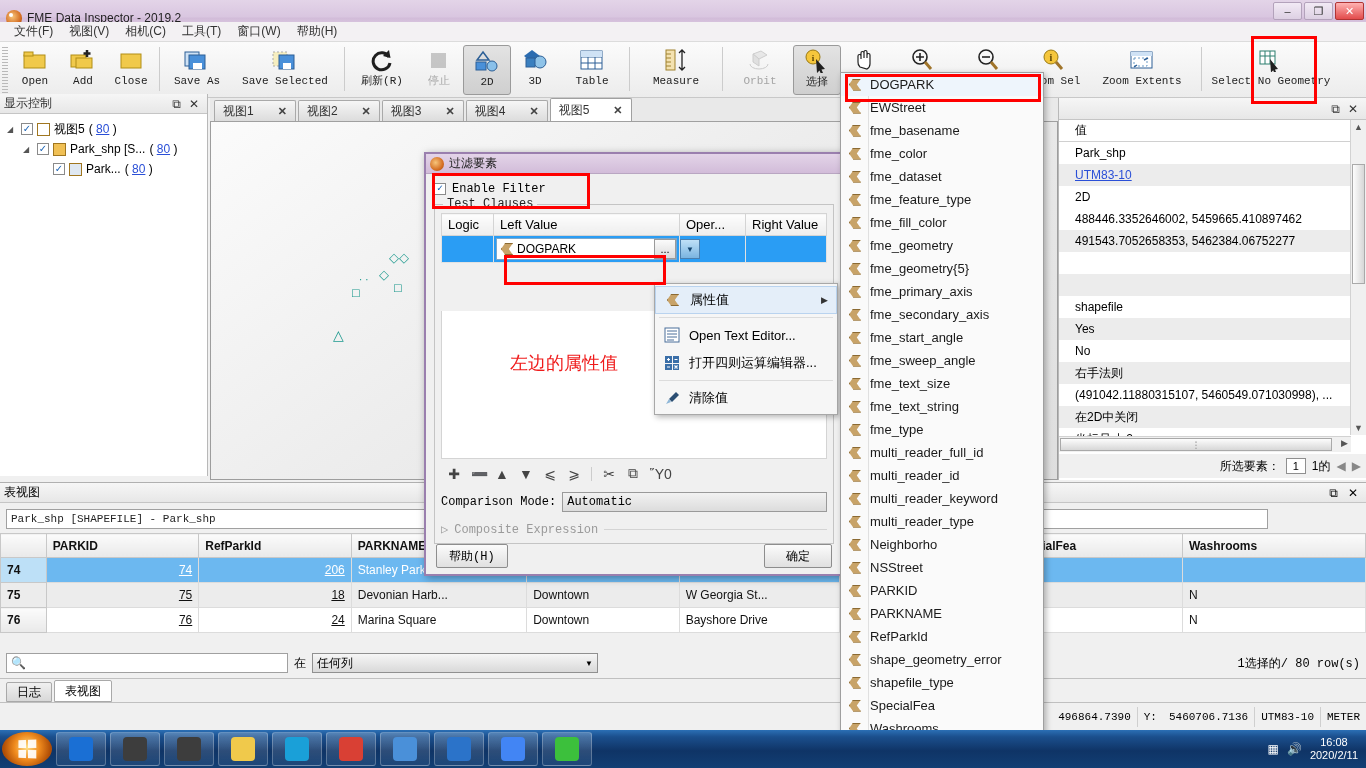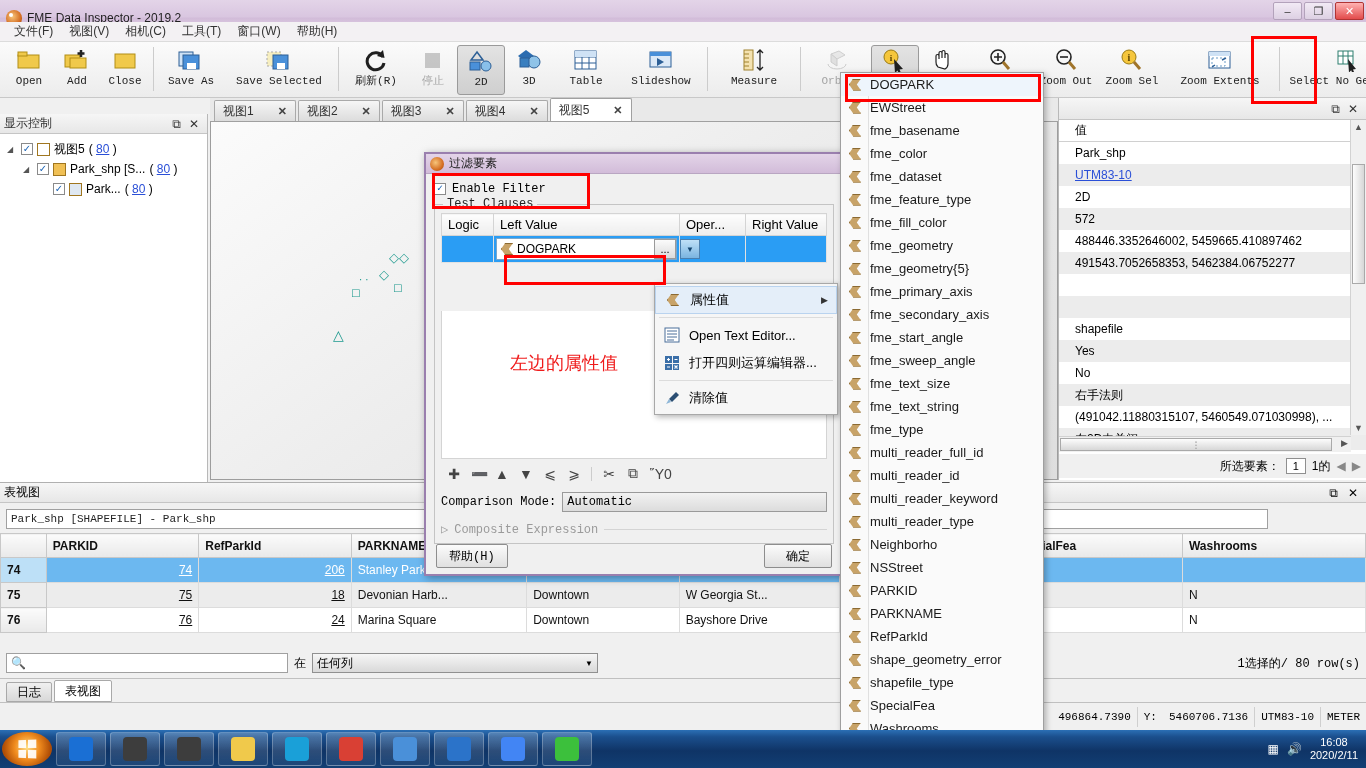--- a/index.html
+++ b/index.html
@@ -92,21 +92,21 @@
   .vtab.active { background:#ffffff; height:23px; border-color:#a0a0a0; }
   .vtab .x { font-size:11px; color:#444; font-weight:bold; }
 
   
   .panel-title {
     height:20px; background: linear-gradient(180deg,#f6f6f6,#e7e7e7);
     border-bottom:1px solid #c5c5c5;
     display:flex; align-items:center; padding:0 4px; font-size:12px; color:#333;
   }
   .panel-title .sp { margin-left:auto; display:flex; gap:8px; padding-right:4px; color:#333;}
-  #left-panel { position:absolute; left:0; top:114px; width:208px; height:382px;
+  #left-panel { position:absolute; left:0; top:94px; width:208px; height:382px;
     background:#fff; border-right:1px solid #b8b8b8; }
   .tree { padding:5px 3px; font-size:12px; }
   .tnode { display:flex; align-items:center; height:20px; gap:4px; white-space:nowrap; }
   .arrow { width:10px; color:#555; font-size:8px; }
   .cbx { width:12px;height:12px;border:1px solid #8a8a8a;background:#fff;display:inline-flex;
     align-items:center;justify-content:center;font-size:10px;color:#1b63b5;line-height:1;}
   .num { color:#2a4fd7; text-decoration:underline; }
 
   
   #canvas-area { position:absolute; left:210px; top:122px; width:848px; height:358px;
@@ -387,28 +387,20 @@
           <div class="lbl">3D</div>
         </div>
         <div class="tbtn wide">
           <div class="ico"><svg width="26" height="24">
               <rect x="2" y="3" width="21" height="18" fill="#fff" stroke="#2c5f96"></rect>
               <path d="M2 9h21 M2 15h21 M9 3v18 M16 3v18" stroke="#2c5f96"></path>
               <rect x="2" y="3" width="21" height="6" fill="#cfe2f5"></rect>
             </svg></div>
           <div class="lbl">Table</div>
         </div>
-        <div class="tbtn wider">
-          <div class="ico"><svg width="26" height="24">
-              <rect x="2" y="4" width="21" height="15" fill="#dce9f7" stroke="#2c5f96"></rect>
-              <rect x="2" y="4" width="21" height="4" fill="#4a90d9"></rect>
-              <path d="M9 10 l7 4 l-7 4 z" fill="#2c5f96"></path>
-            </svg></div>
-          <div class="lbl">Slideshow</div>
-        </div>
         <div class="tsep"></div>
         <div class="tbtn wider">
           <div class="ico"><svg width="26" height="24">
               <rect x="3" y="2" width="9" height="20" fill="#f4e2b0" stroke="#a0822e"></rect>
               <path d="M3 6h5 M3 10h5 M3 14h5 M3 18h5" stroke="#a0822e"></path>
               <path d="M19 3v18 M16 5l3-3 3 3 M16 19l3 3 3-3" stroke="#222" stroke-width="1.3" fill="none"></path>
             </svg></div>
           <div class="lbl">Measure</div>
         </div>
         <div class="tsep"></div>
@@ -555,23 +547,20 @@
     <div class="rp-head">值</div>
     <div class="rp-list" id="rp-list">
         <div class="rp-row">
           <span>Park_shp</span>
         </div>
         <div class="rp-row alt">
           <span class="link">UTM83-10</span>
         </div>
         <div class="rp-row">
           <span>2D</span>
-        </div>
-        <div class="rp-row alt">
-          <span>572</span>
         </div>
         <div class="rp-row">
           <span>488446.3352646002, 5459665.410897462</span>
         </div>
         <div class="rp-row alt">
           <span>491543.7052658353, 5462384.06752277</span>
         </div>
         <div class="rp-row">
           <span></span>
         </div>

